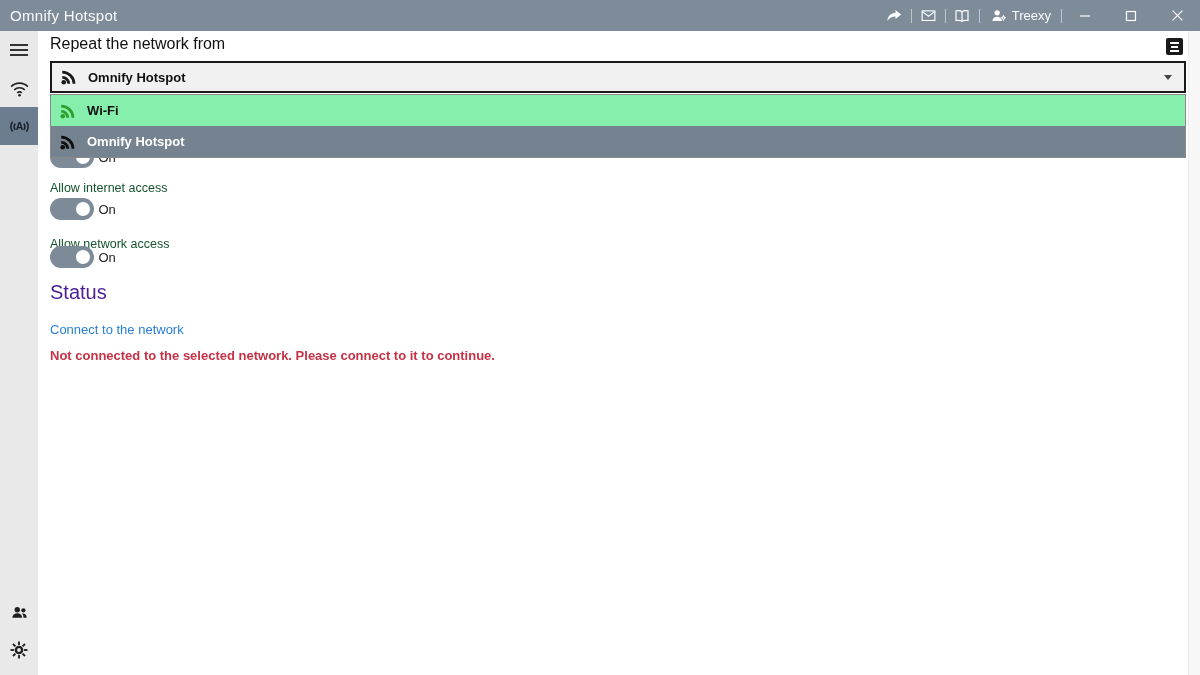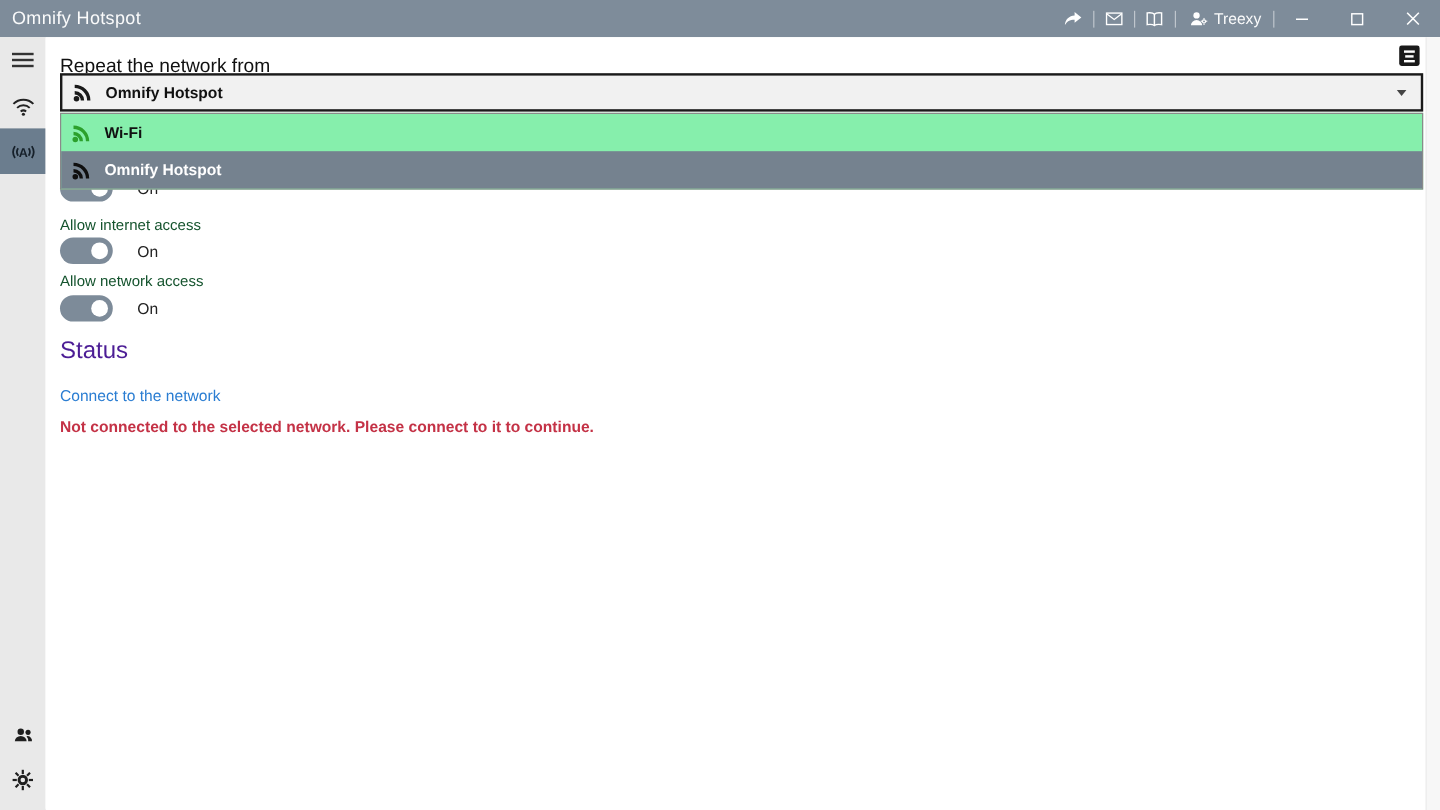--- a/index.html
+++ b/index.html
@@ -27,21 +27,21 @@
   .sb-btn.selected { background:var(--selected_item_bg,#6B7D8E); color:#16202a; }
   .sb-bottom { position:absolute; left:0; bottom:6px; width:38px; }
   .burger { width:18px; }
   .burger div { height:2px; background:#333; margin:3px 0; }
 
   
   .content { position:absolute; left:38px; top:31px; width:1162px; height:644px; background:#fff; }
   .scroll-strip { position:absolute; right:0; top:0; bottom:0; width:12px;
                   background:#f7f7f7; border-left:1px solid #ececec; }
 
-  .page-heading { position:absolute; left:12px; top:16px; font-size:16px; color:#111; }
+  .page-heading { position:absolute; left:12px; top:4px; font-size:16px; color:#111; }
 
   .list-icon { position:absolute; right:17px; top:7px; width:17px; height:17px;
                background:#1a1a1a; border-radius:2px; display:flex; flex-direction:column;
                align-items:center; justify-content:center; gap:2px; }
   .list-icon i { display:block; height:2px; background:#fff; }
   .list-icon i:nth-child(1){ width:9px; } .list-icon i:nth-child(2){ width:7px; } .list-icon i:nth-child(3){ width:9px; }
 
   .combobox { position:absolute; left:12px; right:14px; top:30px; height:32px;
               background:#f1f1f1; border:2px solid #1a1a1a; display:flex; align-items:center;
               padding:0 8px; gap:10px; }
@@ -58,21 +58,21 @@
 
   .signal-icon { color:#1a1a1a; }
   .signal-icon.green { color:var(--wifi_green,#2CA02C); }
   .signal-icon.dark { color:#0f0f0f; }
 
   .toggle-row { position:absolute; left:12px; z-index:1; }
   .toggle { position:relative; width:44px; height:22px; border-radius:11px;
             background:var(--toggle_on_color,#7D8B99); display:inline-block; vertical-align:middle; }
   .toggle .knob { position:absolute; right:4px; top:4px; width:14px; height:14px;
                   border-radius:50%; background:#fff; }
-  .toggle-state { display:inline-block; vertical-align:middle; margin-left:16px; font-size:13px; color:#222; }
+  .toggle-state { display:inline-block; vertical-align:middle; font-size:13px; color:#222; }
   .field-label { position:absolute; left:12px; font-size:12.5px; color:#14532d; }
 
   .status-heading { position:absolute; left:12px; top:250px; font-size:20px; color:#4c1d95; }
   .status-error { position:absolute; left:12px; top:272px; font-size:13px; font-weight:bold;
                   color:var(--error_red,#C43246);margin-top:45px; }
   .status-link { position:absolute; left:12px; top:291px; font-size:13px;
                  color:var(--link_blue,#2A7DD2); cursor:pointer; }
 
   svg { display:block; }
 </style>
@@ -271,21 +271,21 @@
         <span class="dd-label">Omnify Hotspot</span>
       </div>
     </div>
 
     <div class="field-label" style="top:150px;">Allow internet access</div>
     <div class="toggle-row" style="top:167px;">
       <span class="toggle"><span class="knob"></span></span>
       <span class="toggle-state">On</span>
     </div>
 
-    <div class="field-label" style="top:196px;">Allow network access</div>
+    <div class="field-label" style="top:206px;">Allow network access</div>
     <div class="toggle-row" style="top:215px;">
       <span class="toggle"><span class="knob"></span></span>
       <span class="toggle-state">On</span>
     </div>
 
     <div class="status-heading">Status</div>
     <div class="status-error">Not connected to the selected network. Please connect to it to continue.</div>
     <div class="status-link">Connect to the network</div>
   </div>
 

